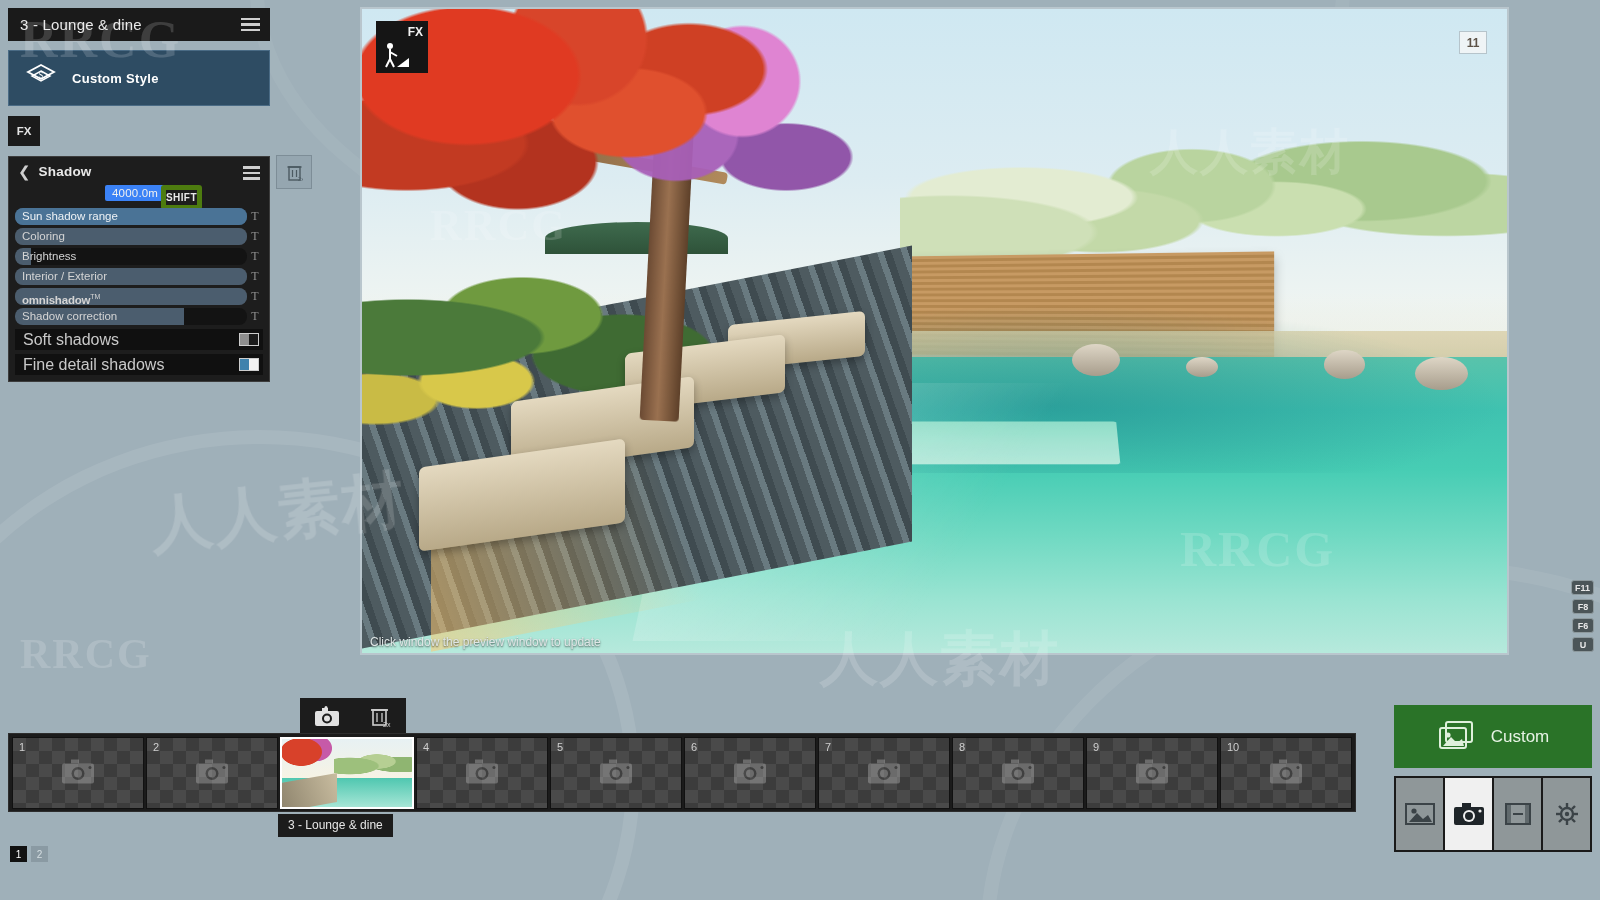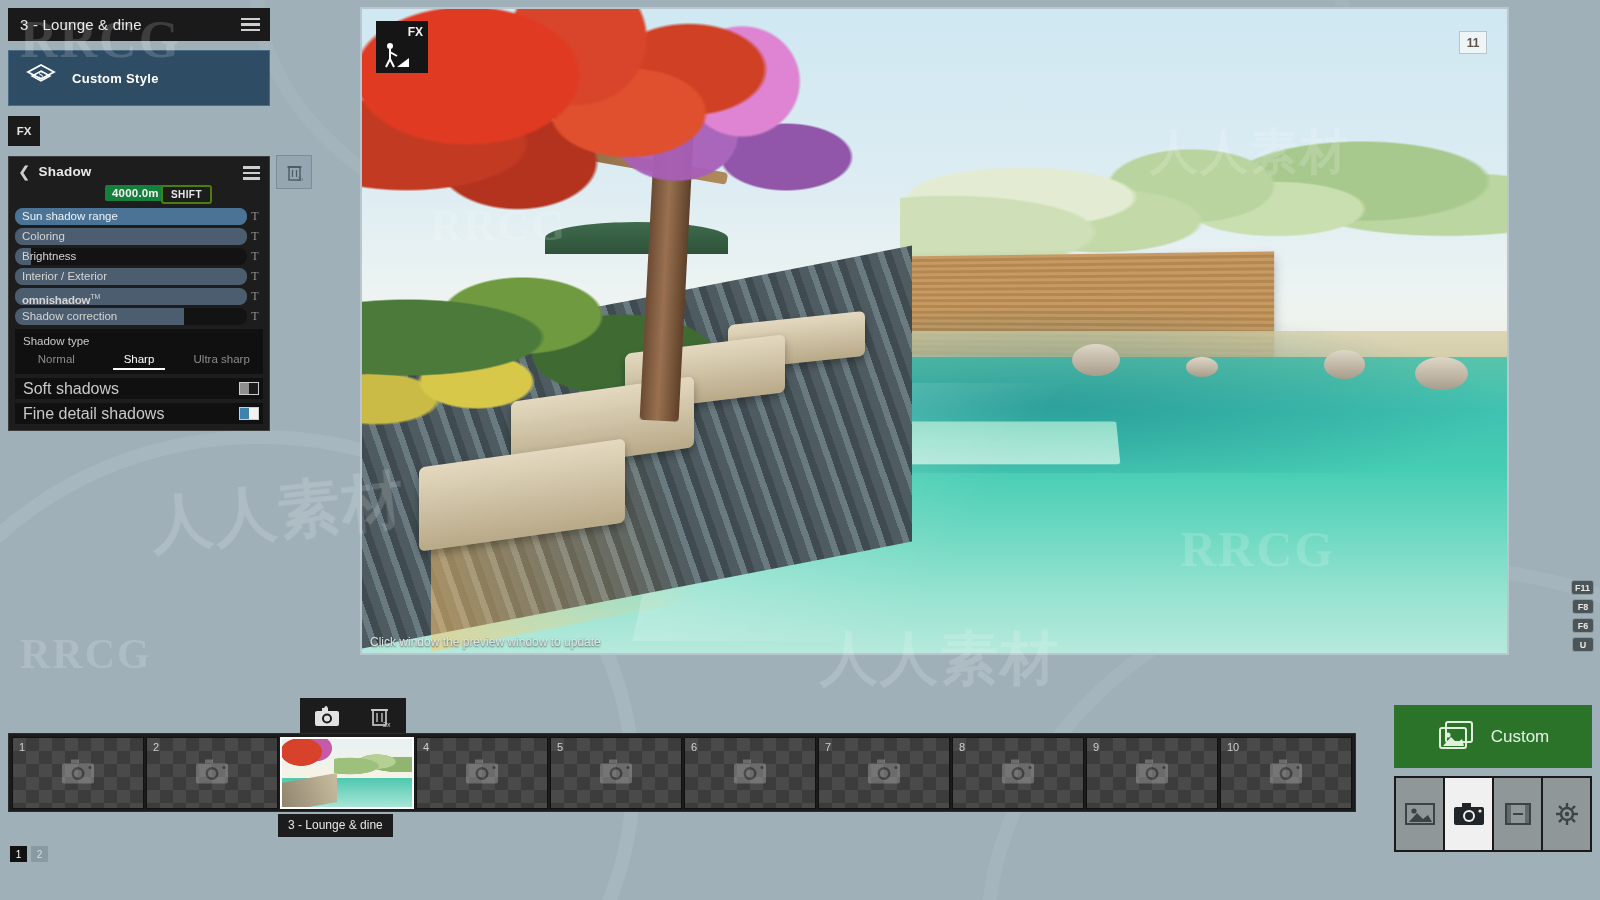--- a/index.html
+++ b/index.html
@@ -53,27 +53,27 @@
     height: 28px; display: flex; align-items: center; padding: 0 10px 0 9px;
     color: #e9e9e9; position: relative;
   }
   .back-chevron { font-size: 15px; color: #cfcfcf; margin-right: 8px; line-height: 1; }
   .effect-head .name { font-size: 13.5px; font-weight: bold; letter-spacing: .2px; }
   .effect-head .hamburger { position: absolute; right: 9px; top: 9px; }
   .effect-head .hamburger i { width: 17px; height: 2.5px; }
 
   .value-row { height: 20px; position: relative; margin: 0 0 3px 0; }
   .value-pill {
-    position: absolute; left: 96px; top: 0; background: #15803d; color: #f0f0f0;
-    font-size: 11.5px; padding: 2px 7px; border-radius: 2px; letter-spacing: .2px; font-weight: bold;
+    position: absolute; left: 96px; top: 0; background: #3b82f6; color: #f0f0f0;
+    font-size: 11.5px; padding: 2px 7px; border-radius: 2px; letter-spacing: .2px;
   }
   .shift-pill {
     position: absolute; left: 152px; top: 0; background: #1d1d1d; color: #e9e9e9;
-    font-size: 10px; font-weight: bold; padding: 2px 8px;
-    border: 2px solid #4d7c0f; border-radius: 3px; letter-spacing: .4px;
+    font-size: 10px; font-weight: bold; padding: 2px 0;
+    border: 5px solid #4d7c0f; border-radius: 3px; letter-spacing: .4px;
   }
 
   .slider-row { display: flex; align-items: center; padding: 0 6px; margin-bottom: 3px; }
   .slider {
     position: relative; flex: 1; height: 17px; background: #3a3d40;
     overflow: hidden; cursor: pointer; border-radius: 8px;
   }
   .slider .fill { position: absolute; left: 0; top: 0; bottom: 0; background: #4b5d6e; }
   .slider.sel { background: #35536e; }
   .slider.sel .fill { background: #4a7396; }
@@ -443,28 +443,20 @@
     </div>
 
     <div class="slider-row">
       <div class="slider" style="background:#131313">
         <div class="fill" style="width:73%"></div>
         <div class="stext">Shadow correction</div>
       </div>
       <div class="tmark">T</div>
     </div>
 
-    <div class="block">
-      <div class="blk-title">Shadow type</div>
-      <div class="seg">
-        <div class="opt">Normal</div>
-        <div class="opt active">Sharp</div>
-        <div class="opt">Ultra sharp</div>
-      </div>
-    </div>
 
     <div class="toggle-row">
       <span class="tlabel">Soft shadows</span>
       <span class="tgl off">
           <i></i>
           <i></i>
         </span>
     </div>
 
     <div class="toggle-row">

